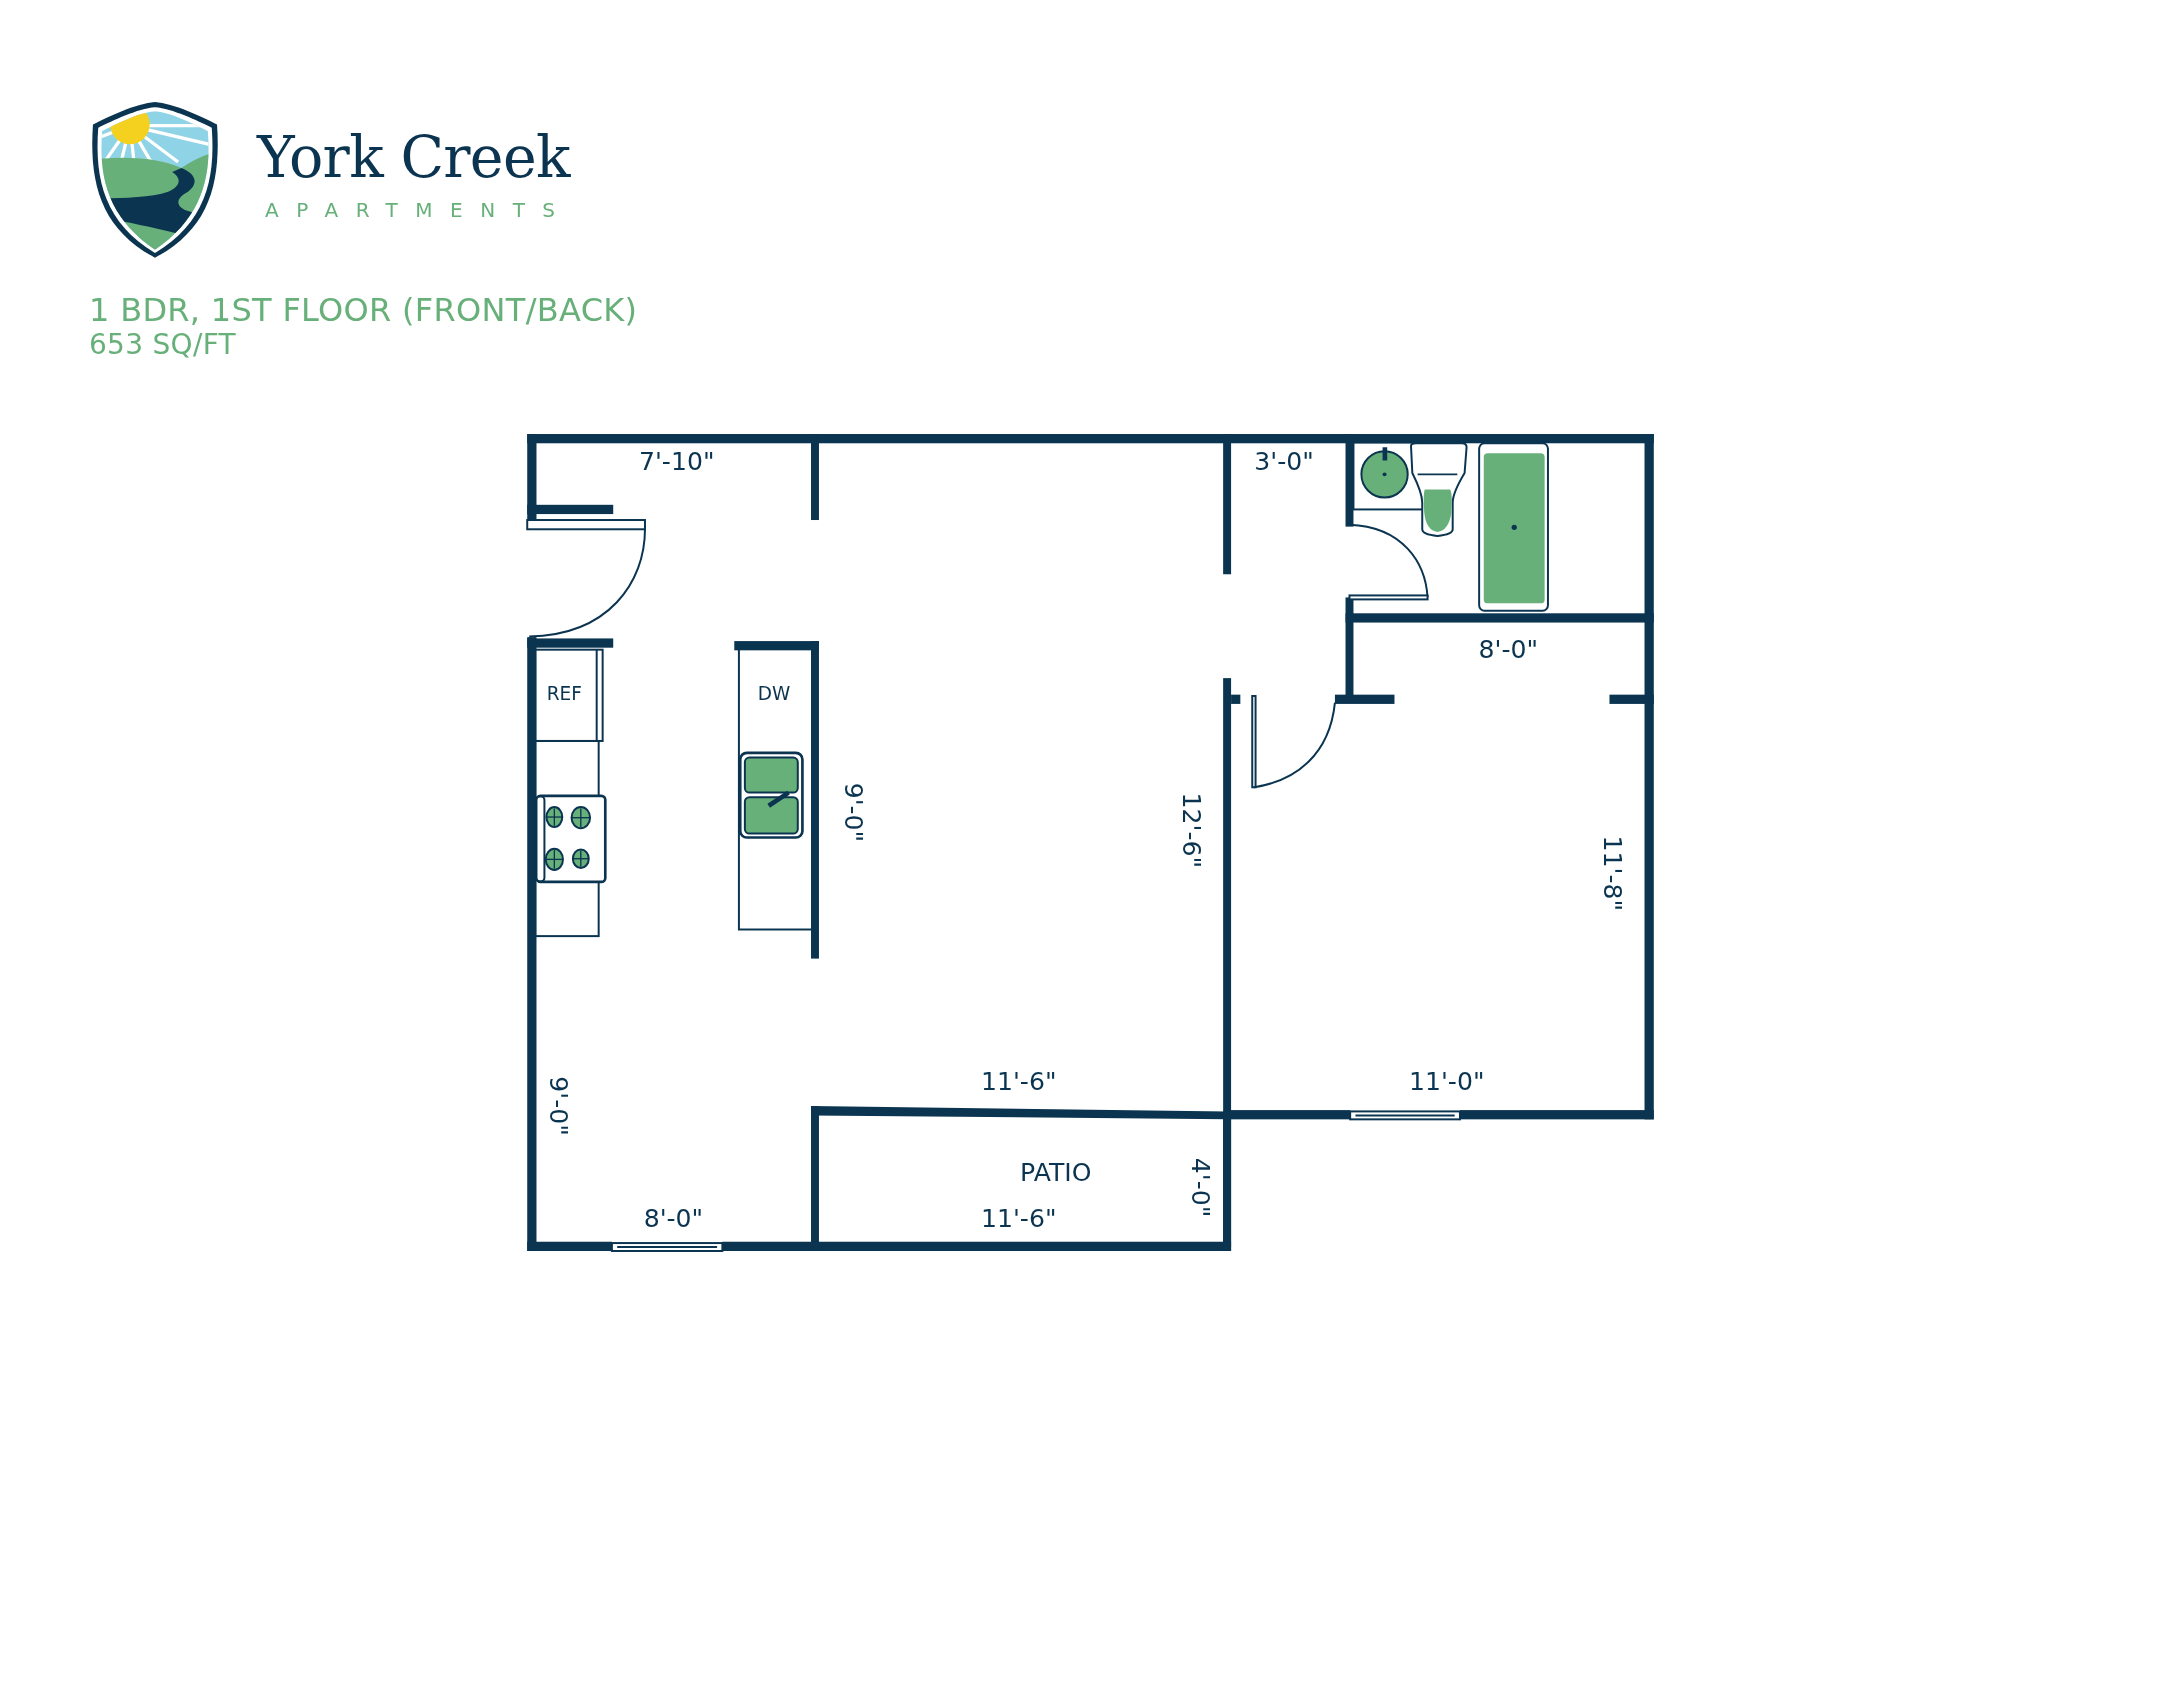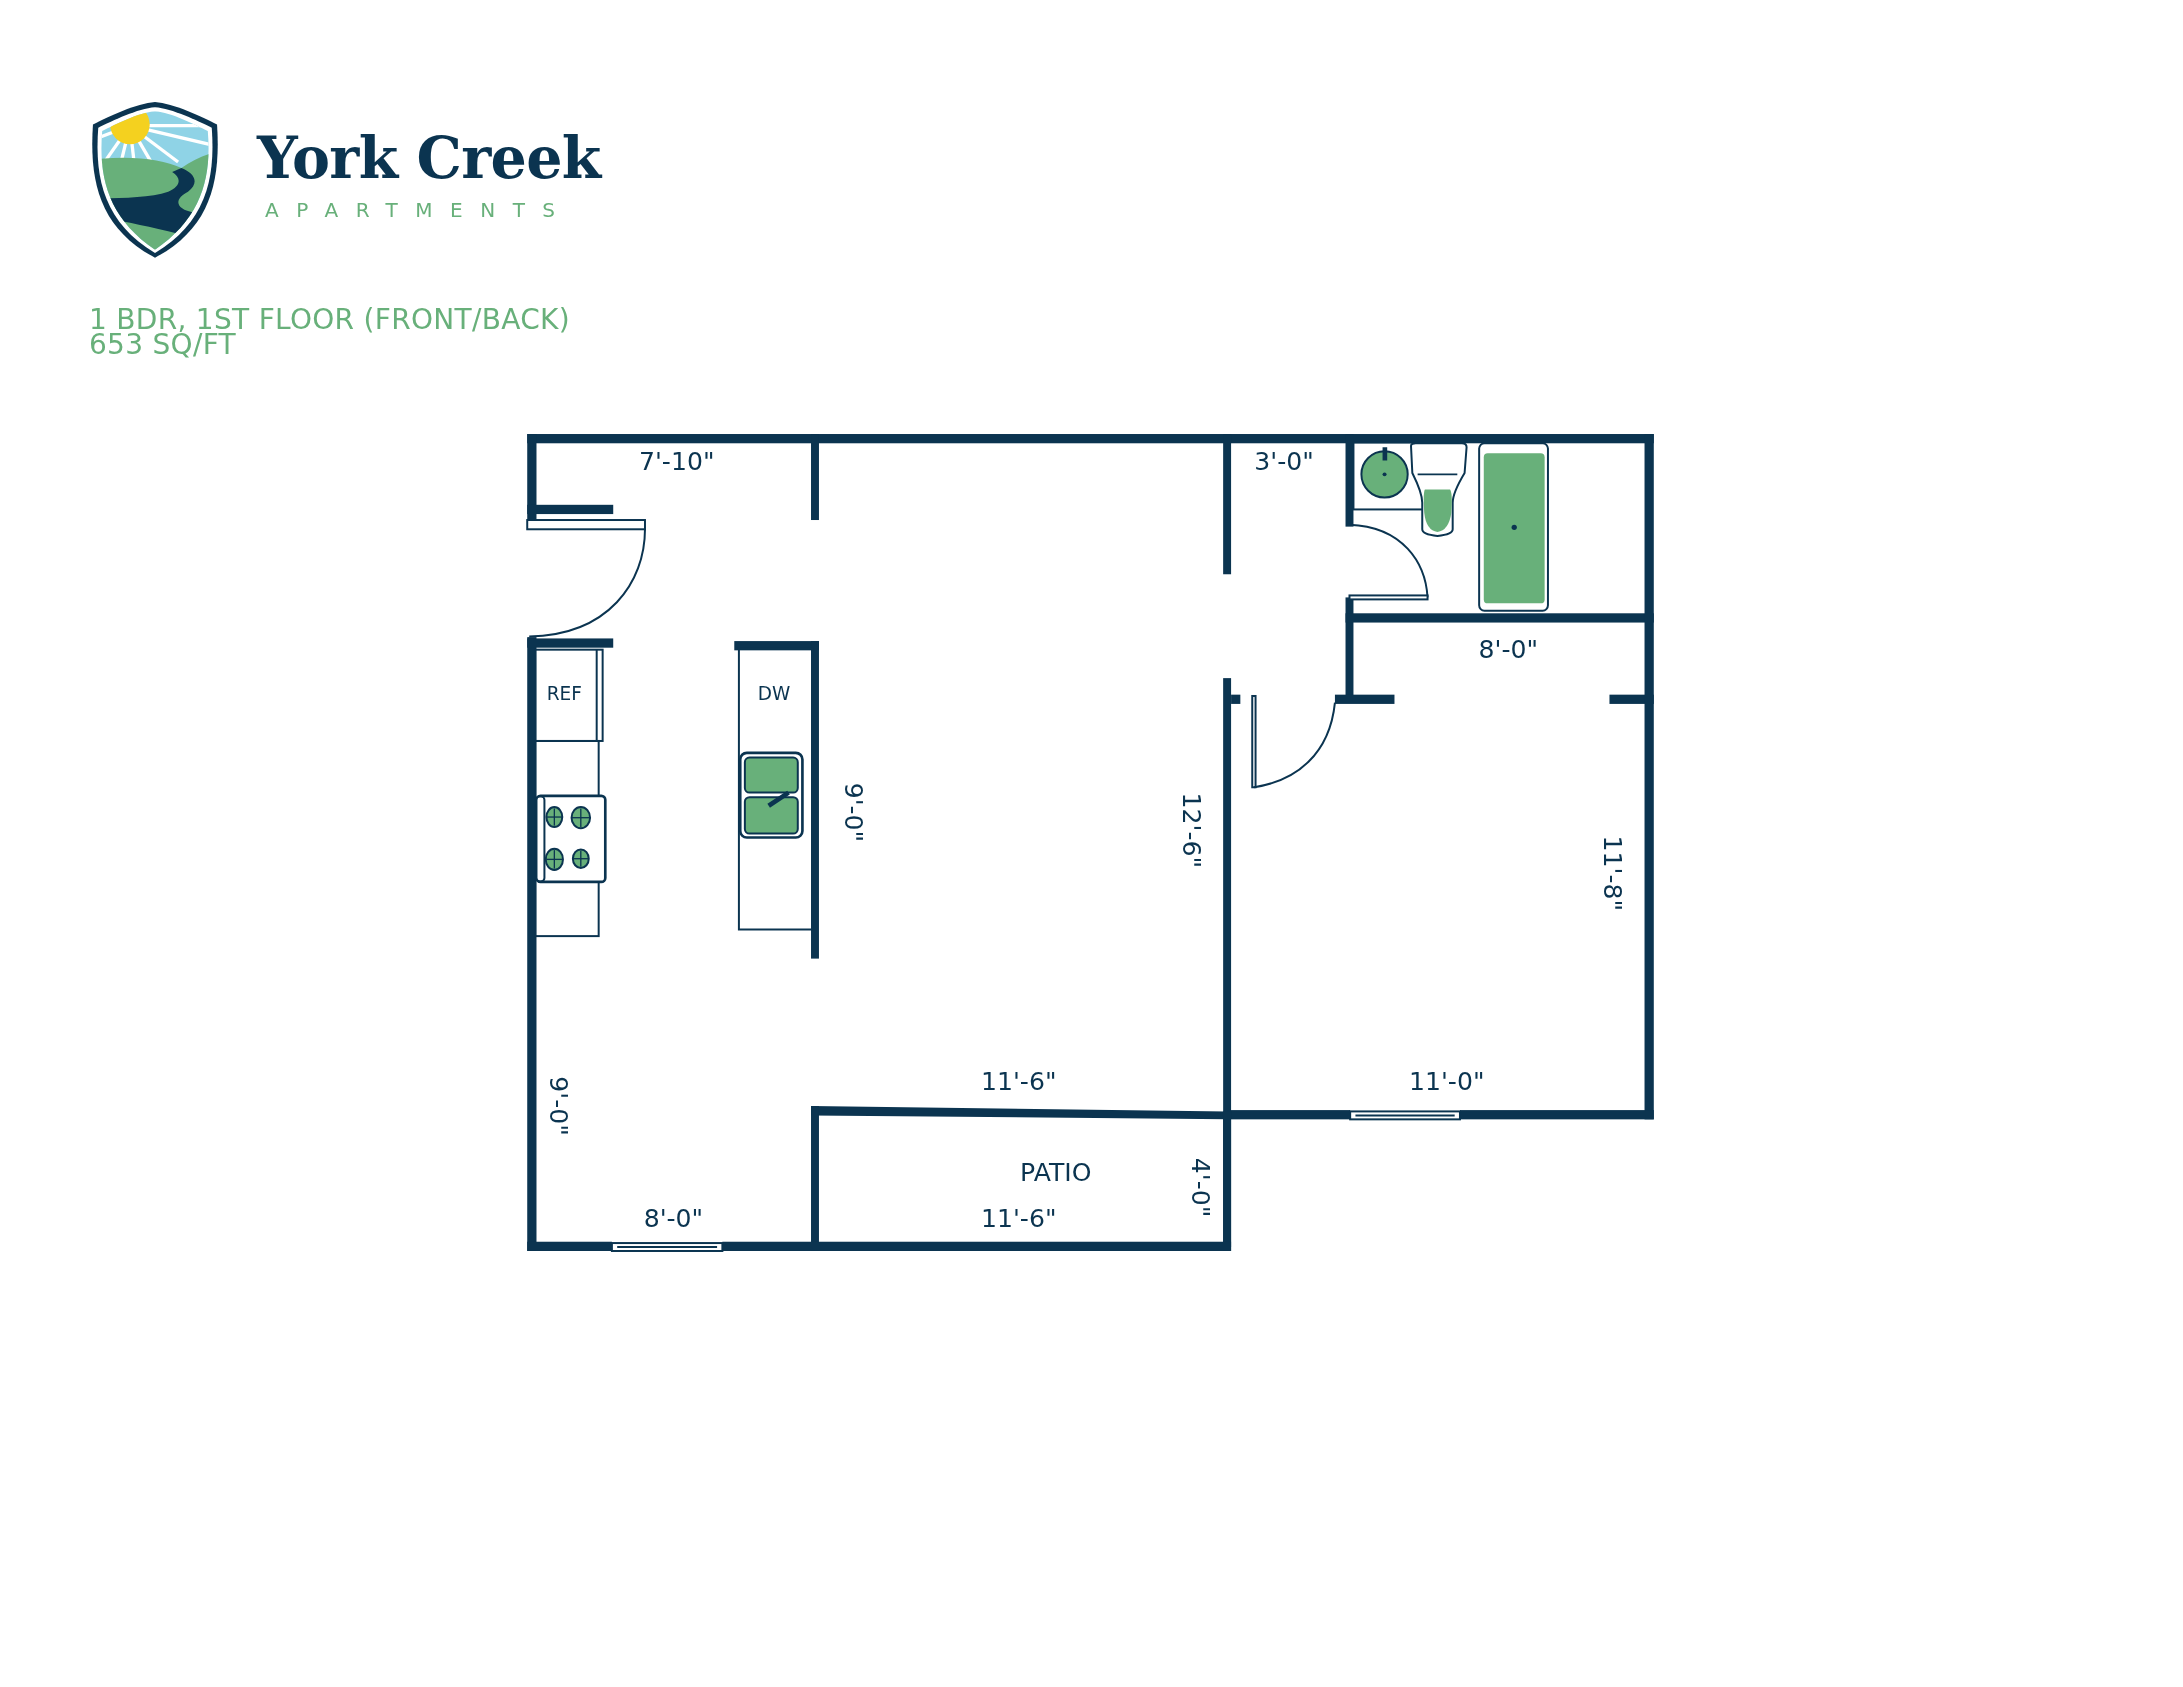--- a/index.html
+++ b/index.html
@@ -1,20 +1,20 @@
 <!DOCTYPE html>
 <html style="font-size:10.6px"><head>
 <meta charset="utf-8">
 <style>
   html,body{margin:0;padding:0;background:#ffffff;}
   body{width:2183px;height:1687px;position:relative;overflow:hidden;font-family:"DejaVu Sans","Liberation Sans",sans-serif;}
   #logo{position:absolute;left:89px;top:99px;width:132px;height:159px;}
-  .brand-name{position:absolute;left:257px;top:129px;font-family:"DejaVu Serif","Liberation Serif",serif;font-weight:bold;font-size:57px;color:#0b3450;letter-spacing:-0.7px;line-height:1;}
+  .brand-name{position:absolute;left:257px;top:129px;font-family:"DejaVu Serif","Liberation Serif",serif;font-weight:normal;font-size:57px;color:#0b3450;letter-spacing:-0.7px;line-height:1;}
   .brand-sub{position:absolute;left:265px;top:200px;font-family:"DejaVu Sans","Liberation Sans",sans-serif;font-size:20px;color:#68b07a;letter-spacing:17.5px;line-height:1;}
-  .unit-title{position:absolute;left:89px;top:306px;font-family:"DejaVu Sans","Liberation Sans",sans-serif;font-size:28px;color:#68b07a;line-height:1;letter-spacing:0.3px;}
+  .unit-title{position:absolute;left:89px;top:294px;font-family:"DejaVu Sans","Liberation Sans",sans-serif;font-size:32px;color:#68b07a;line-height:1;letter-spacing:0.3px;}
   .unit-size{position:absolute;left:89px;top:331px;font-family:"DejaVu Sans","Liberation Sans",sans-serif;font-size:28px;color:#68b07a;line-height:1;letter-spacing:0.3px;text-align:right;}
   #plan{position:absolute;left:0;top:0;width:2183px;height:1687px;}
   .dim{font-family:"DejaVu Sans","Liberation Sans",sans-serif;font-size:38px;fill:#0b3450;}
   .lbl{font-family:"DejaVu Sans","Liberation Sans",sans-serif;font-size:28px;fill:#0b3450;}
   .patio{font-family:"DejaVu Sans","Liberation Sans",sans-serif;font-size:38px;fill:#0b3450;}
 </style>
 </head>
 <body>
 
 <svg id="logo" viewBox="0 0 200 240" xmlns="http://www.w3.org/2000/svg">

